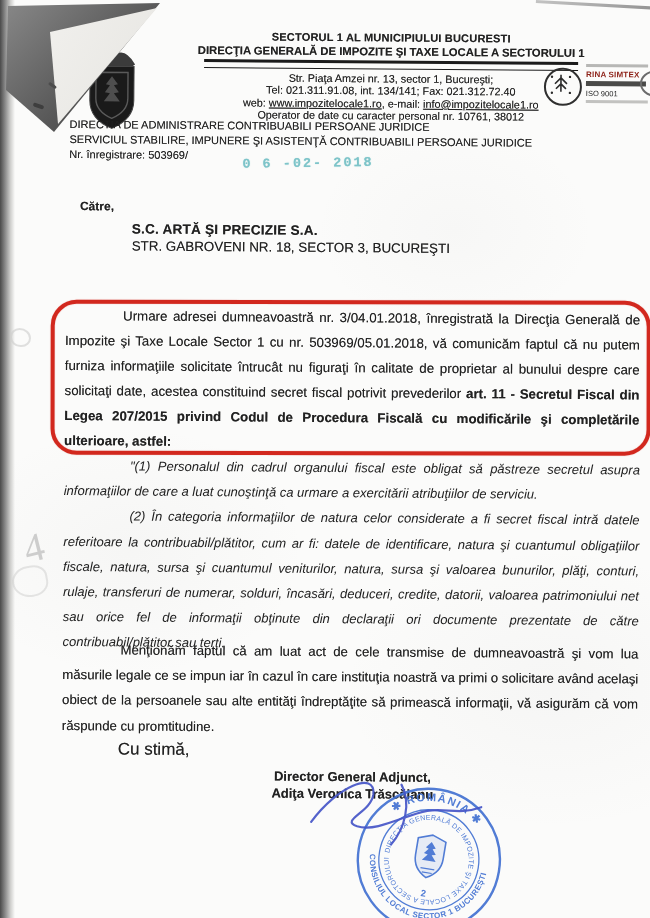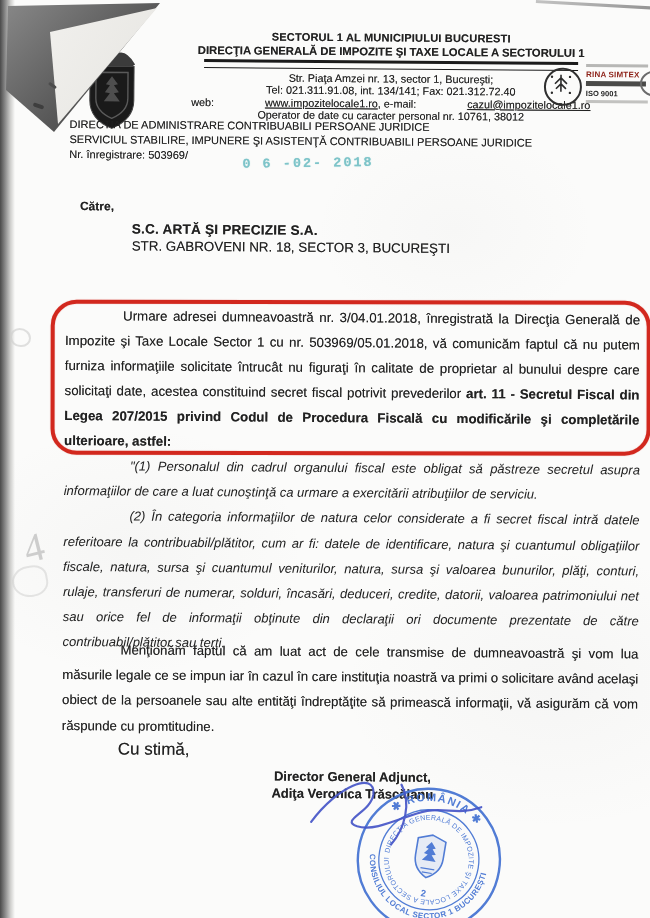--- a/index.html
+++ b/index.html
@@ -33,29 +33,29 @@
 
   
   .emblem{position:absolute;left:78px;top:40px;width:62px;height:94px;}
 
   
   .hdr{position:absolute;left:160px;top:31px;width:456px;text-align:center;}
   .hdr .h1{font-size:11px;font-weight:bold;letter-spacing:.2px;}
   .hdr .h2{font-size:11.3px;font-weight:bold;margin-top:2px;}
   .hdr .rule{width:374px;margin:3px auto 3px;height:5px;border-top:3.5px solid #1b1b1b;border-bottom:1.2px solid #1b1b1b;}
   .hdr .c{font-size:10.8px;line-height:12.4px;}
-  .u{text-decoration:underline;margin-left:48px;}
+  .u{text-decoration:underline;}
 
   
   .cert{position:absolute;left:541px;top:60px;width:120px;height:64px;font-family:"Liberation Sans",sans-serif;}
   .cert .logo{position:absolute;left:0;top:6px;width:34px;height:34px;border:2px solid #2f2f2f;border-radius:50%;}
   .cert .microtop{position:absolute;left:42px;top:2px;width:62px;height:3px;background:#b7b7b5;}
   .cert .brand{position:absolute;left:42px;top:8px;font-size:8px;font-weight:bold;color:#8c1f15;letter-spacing:.2px;white-space:nowrap;}
   .cert .bar{position:absolute;left:42px;top:19px;width:60px;height:5px;background:#4a4a48;}
-  .cert .iso{position:absolute;left:42px;top:27px;font-size:7.5px;font-weight:bold;color:#232323;white-space:nowrap;}
+  .cert .iso{position:absolute;left:42px;top:27px;font-size:7.5px;font-weight:normal;color:#232323;white-space:nowrap;}
   .cert .microbot{position:absolute;left:42px;top:38px;width:62px;height:3px;background:#c2c2c0;}
   .cert .cut-circle{position:absolute;left:96px;top:8px;width:26px;height:22px;border:2px solid #6b6b6b;border-radius:50%;}
 
   
   .dept{position:absolute;left:67px;top:119px;width:580px;font-size:11px;line-height:15px;}
 
   
   .datestamp{position:absolute;left:240px;top:156px;font-family:"Liberation Mono",monospace;font-weight:bold;
     font-size:13.5px;letter-spacing:2px;color:#5fb7bd;opacity:.8;transform:rotate(-1.3deg);text-shadow:0 0 1px rgba(95,183,189,.7);}
 
@@ -107,21 +107,21 @@
       <path d="M15 34 h32 v26 q0 13 -16 20 q-16 -7 -16 -20 z" fill="none" stroke="#5a5a5a" stroke-width="1.4"></path>
       <path d="M31 38 l6 8 -4 1 5 7 -5 1 6 8 h-16 l6 -8 -5 -1 5 -7 -4 -1 z" fill="#4e4e4e"></path>
     </svg>
 
     <div class="hdr">
       <div class="h1 soft">SECTORUL 1 AL MUNICIPIULUI BUCURESTI</div>
       <div class="h2 soft">DIRECŢIA GENERALĂ DE IMPOZITE ŞI TAXE LOCALE A SECTORULUI 1</div>
       <div class="rule"></div>
       <div class="c soft">Str. Piaţa Amzei nr. 13, sector 1, Bucureşti;</div>
       <div class="c soft">Tel: 021.311.91.08, int. 134/141; Fax: 021.312.72.40</div>
-      <div class="c soft"><span>web: </span><span class="u">www.impozitelocale1.ro</span><span>, e-mail: </span><span class="u">cazul@impozitelocale1.ro</span></div>
+      <div class="c soft"><span>web: </span><span class="u">www.impozitelocale1.ro</span><span>, e-mail: </span><span class="u">info@impozitelocale1.ro</span></div>
       <div class="c soft">Operator de date cu caracter personal nr. 10761, 38012</div>
     </div>
 
     <div class="cert">
       <div class="logo">
         <svg viewBox="0 0 30 30" width="30" height="30">
           <path d="M15 5 v17 M15 8 l-6 6 M15 8 l6 6 M15 14 l-5 5 M15 14 l5 5" stroke="#2c2c2c" stroke-width="1.6" fill="none"></path>
           <circle cx="6" cy="7" r="1.2" fill="#2c2c2c"></circle>
             <circle cx="24" cy="7" r="1.2" fill="#2c2c2c"></circle>
           <circle cx="6" cy="23" r="1.2" fill="#2c2c2c"></circle>

